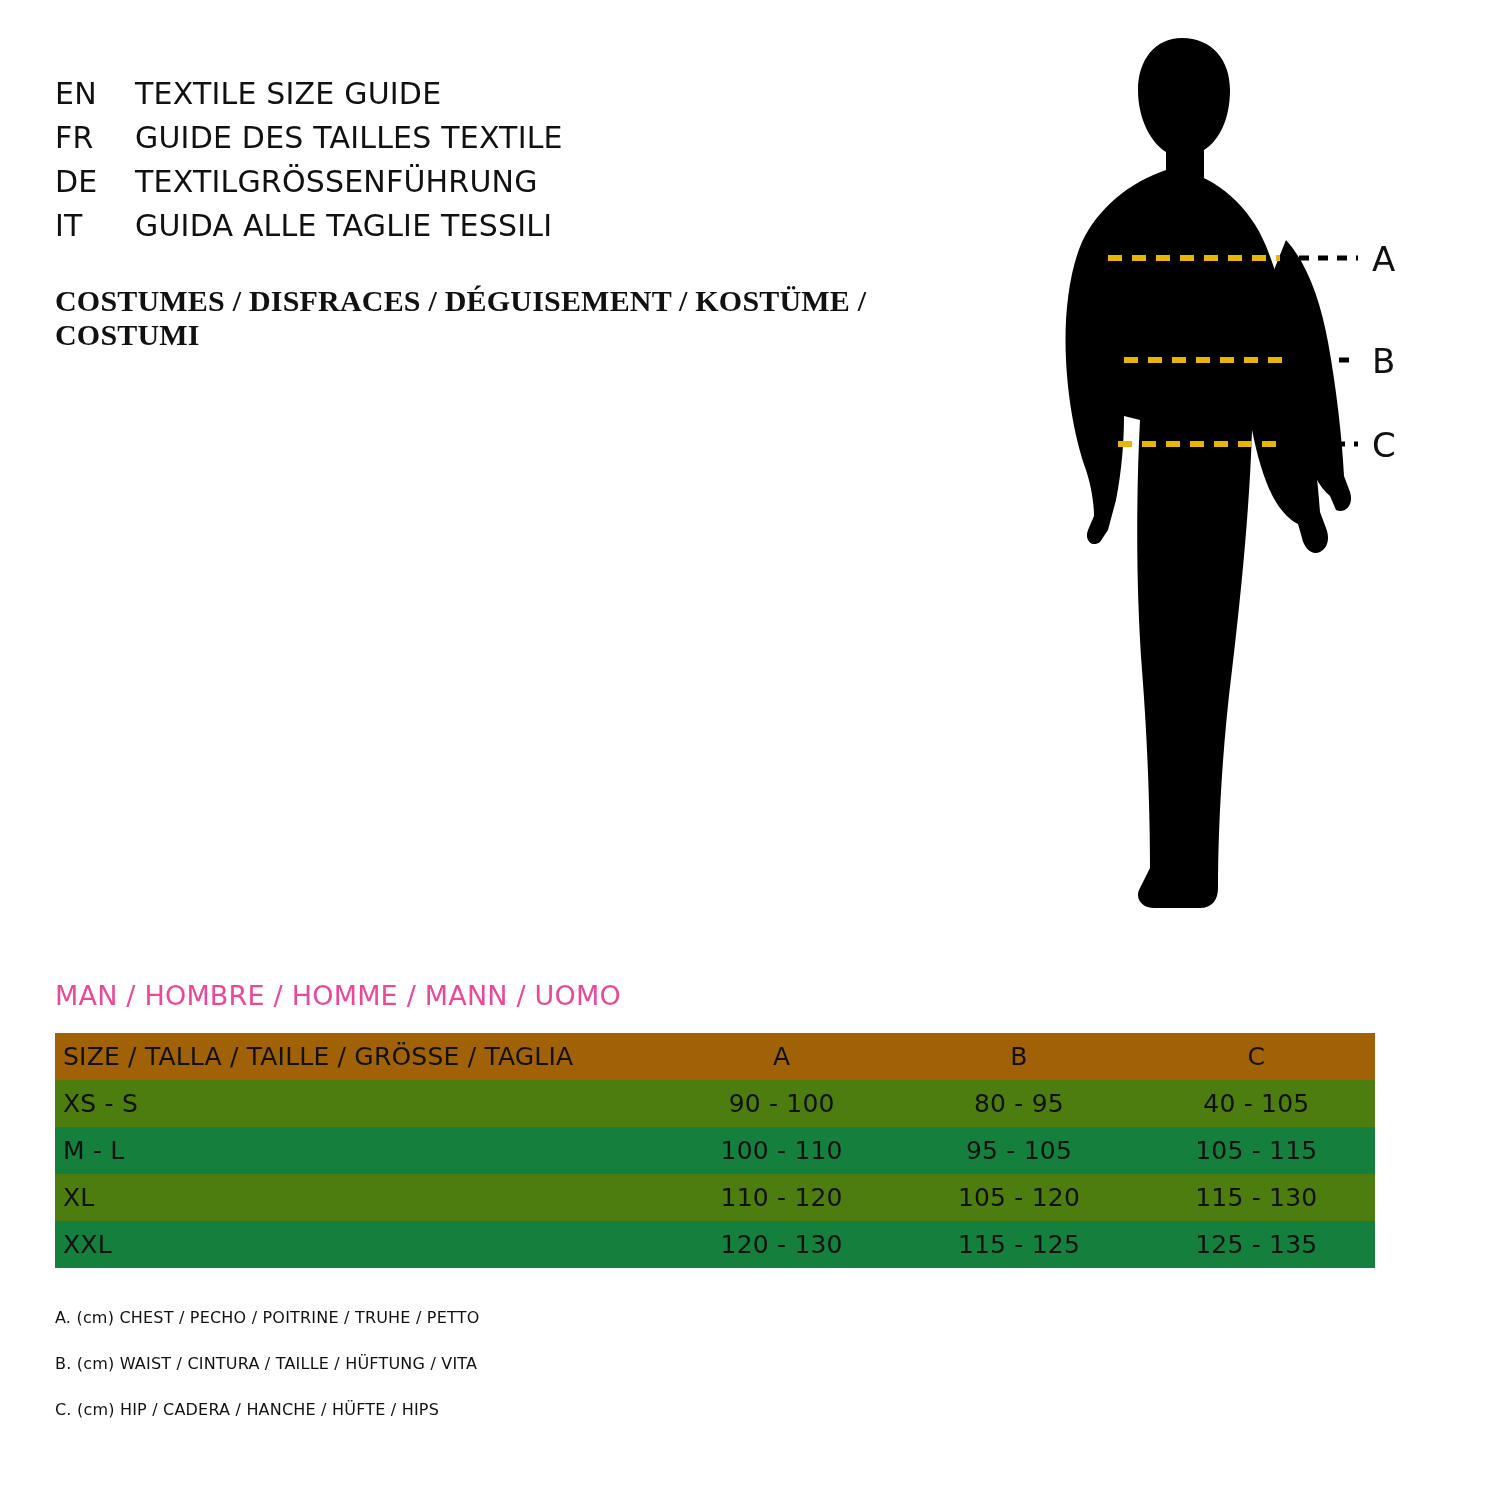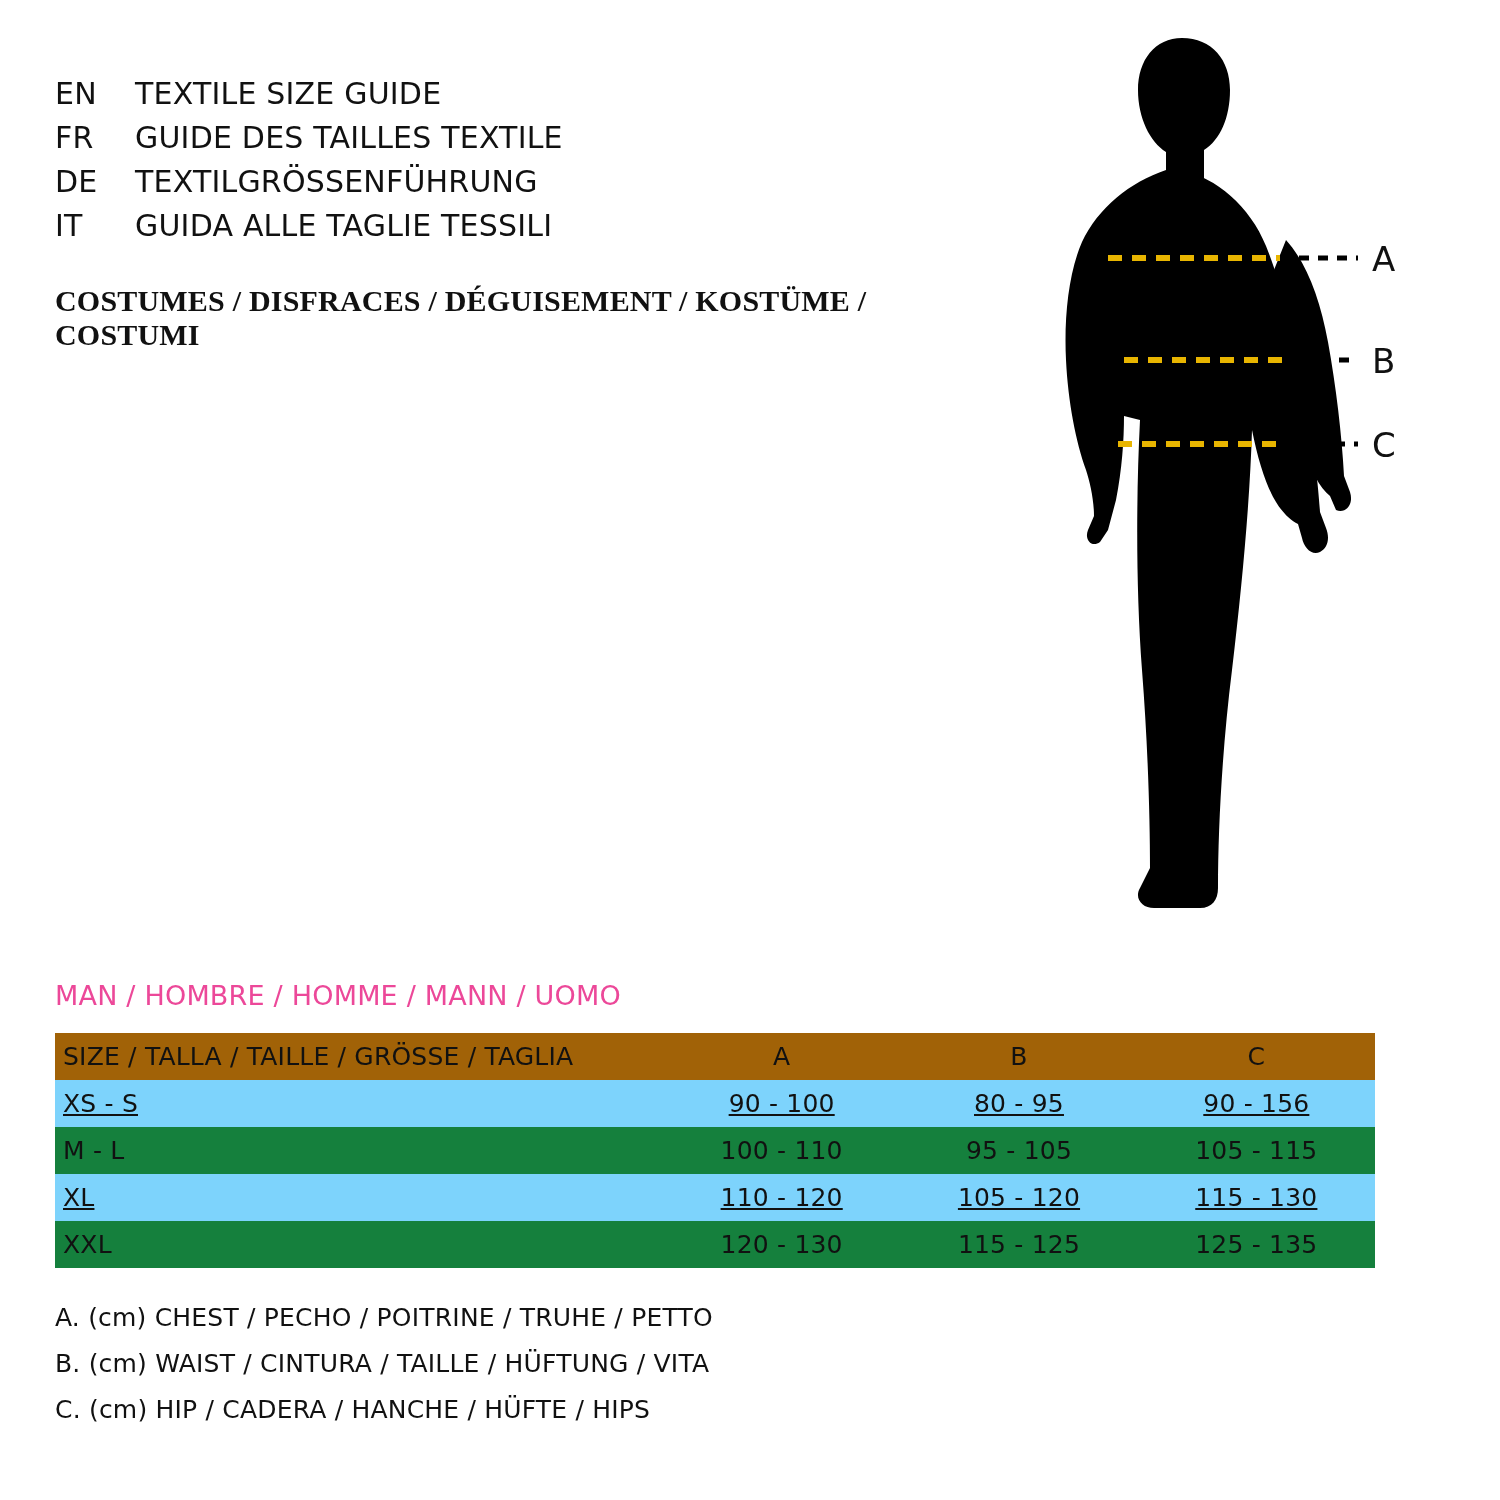--- a/index.html
+++ b/index.html
@@ -88,36 +88,35 @@
   table.size-table th.label-col,
   table.size-table td.label-col {
     text-align: left;
     padding-left: 8px;
     width: 600px;
   }
   table.size-table thead tr {
     background: #a16207;
   }
   table.size-table tbody tr.odd {
-    background: #7dd3fc;
-    text-decoration: underline;
+    background: #4d7c0f;
   }
   table.size-table tbody tr.even {
     background: #15803d;
   }
 
   
   .legend {
     position: absolute;
     left: 55px;
     top: 1295px;
     width: 1000px;
   }
   .legend-line {
-    font-size: 25px;
+    font-size: 16px;
     line-height: 46px;
     color: #111;
     letter-spacing: 0.2px;
   }
 </style>
 </head>
 <body>
 
 <div class="header">
   <div class="lang-row">
@@ -223,21 +222,21 @@
         <th>A</th>
         <th>B</th>
         <th>C</th>
       </tr>
     </thead>
     <tbody>
       <tr class="odd">
         <td class="label-col">XS - S</td>
         <td>90 - 100</td>
         <td>80 - 95</td>
-        <td>90 - 156</td>
+        <td>40 - 105</td>
       </tr>
       <tr class="even">
         <td class="label-col">M - L</td>
         <td>100 - 110</td>
         <td>95 - 105</td>
         <td>105 - 115</td>
       </tr>
       <tr class="odd">
         <td class="label-col">XL</td>
         <td>110 - 120</td>

